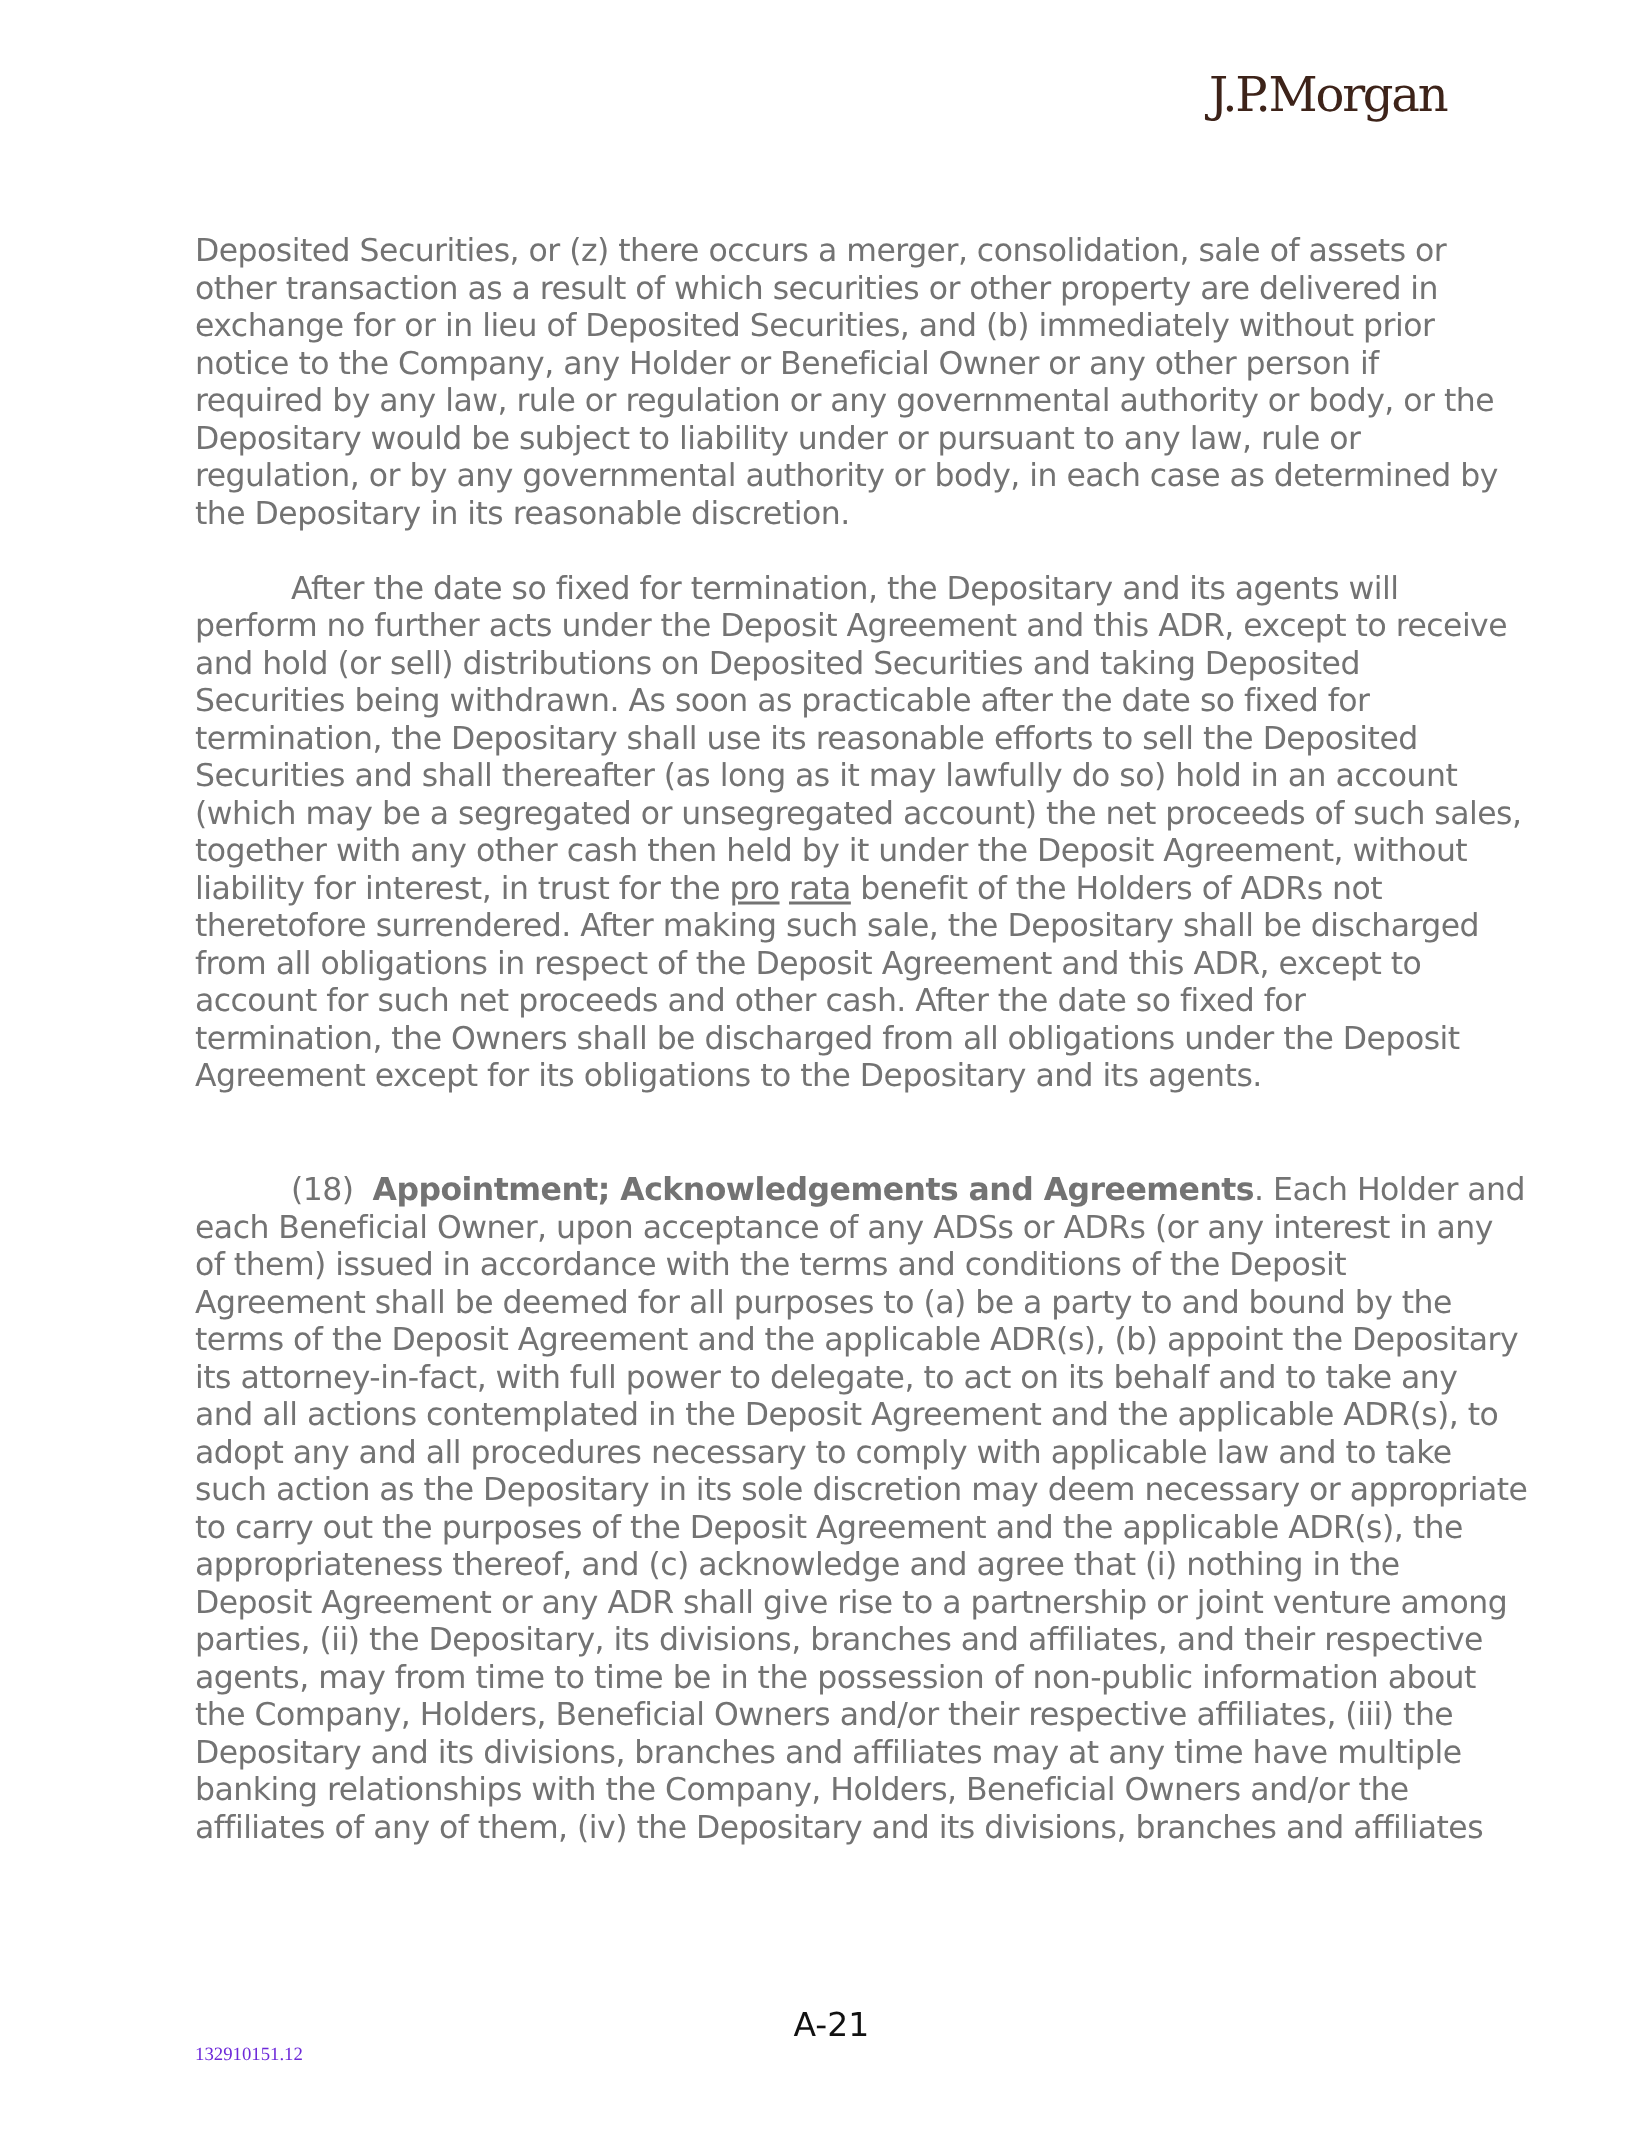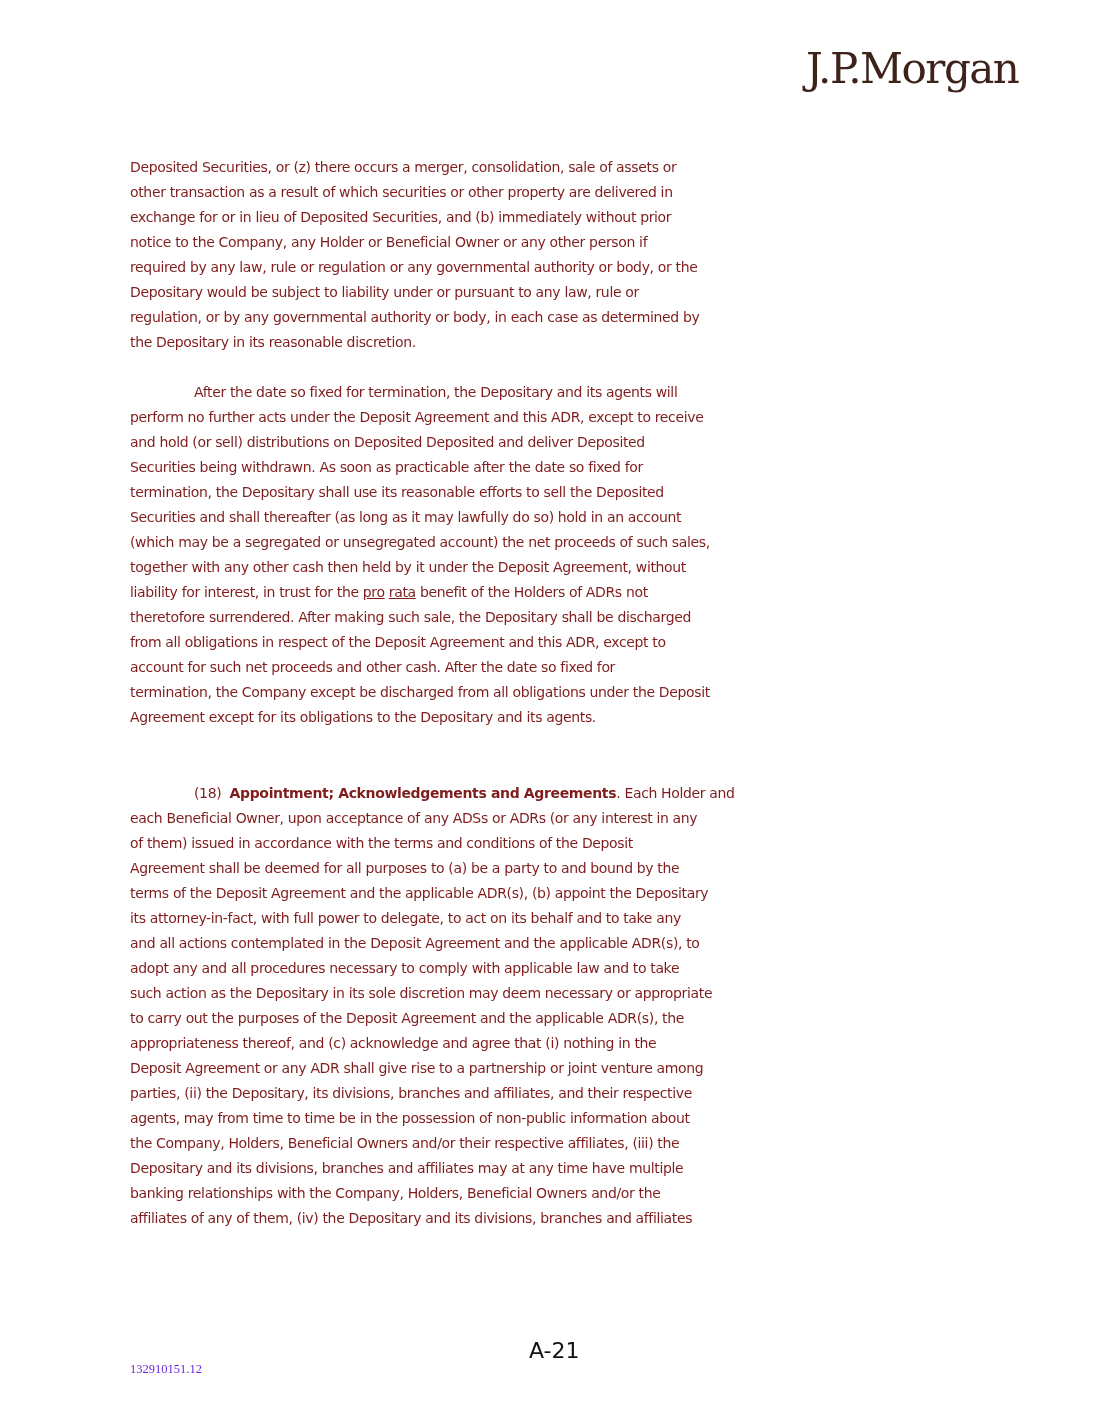--- a/index.html
+++ b/index.html
@@ -1,18 +1,18 @@
 <!DOCTYPE html>
 <html><head>
 <meta charset="utf-8">
 <style>
   html, body { margin:0; padding:0; background:#ffffff; }
   body { width:1100px; height:1424px; position:relative; overflow:hidden; }
-  .logo { position:absolute; top:44px; left:806px; font-family:"DejaVu Serif","Liberation Serif",serif; font-size:42px; color:#3d2319; letter-spacing:-1.5px; }
-  .body-text { position:absolute; left:130px; width:850px; font-family:"DejaVu Sans","Liberation Sans",sans-serif; font-size:14px; line-height:25px; color:#7f1d1d; letter-spacing:-0.35px; }
+  .logo { position:absolute; top:44px; left:806px; font-family:"DejaVu Serif","Liberation Serif",serif; font-size:32px; color:#3d2319; letter-spacing:-1.5px; }
+  .body-text { position:absolute; left:130px; width:850px; font-family:"DejaVu Sans","Liberation Sans",sans-serif; font-size:21px; line-height:25px; color:#737373; letter-spacing:-0.35px; }
   .line { display:block; white-space:nowrap; }
   .indent { padding-left:64px; }
   .u { text-decoration:underline; }
   .b { font-weight:bold; }
   .pageno { position:absolute; top:1338px; left:529px; font-family:"DejaVu Sans","Liberation Sans",sans-serif; font-size:22px; color:#111; }
   .docid { position:absolute; top:1362px; left:130px; font-family:"Liberation Serif","DejaVu Serif",serif; font-size:12.5px; color:#6d28d9; }
 </style>
 </head>
 <body>
 
@@ -24,31 +24,31 @@
     <span class="line">exchange for or in lieu of Deposited Securities, and (b) immediately without prior</span>
     <span class="line">notice to the Company, any Holder or Beneficial Owner or any other person if</span>
     <span class="line">required by any law, rule or regulation or any governmental authority or body, or the</span>
     <span class="line">Depositary would be subject to liability under or pursuant to any law, rule or</span>
     <span class="line">regulation, or by any governmental authority or body, in each case as determined by</span>
     <span class="line">the Depositary in its reasonable discretion.</span>
   </div>
 <div class="body-text" id="p2" style="top:380px;">
     <span class="line indent">After the date so fixed for termination, the Depositary and its agents will</span>
     <span class="line">perform no further acts under the Deposit Agreement and this ADR, except to receive</span>
-    <span class="line">and hold (or sell) distributions on Deposited Deposited and deliver Deposited</span>
+    <span class="line">and hold (or sell) distributions on Deposited Securities and taking Deposited</span>
     <span class="line">Securities being withdrawn.  As soon as practicable after the date so fixed for</span>
     <span class="line">termination, the Depositary shall use its reasonable efforts to sell the Deposited</span>
     <span class="line">Securities and shall thereafter (as long as it may lawfully do so) hold in an account</span>
     <span class="line">(which may be a segregated or unsegregated account) the net proceeds of such sales,</span>
     <span class="line">together with any other cash then held by it under the Deposit Agreement, without</span>
     <span class="line"><span>liability for interest, in trust for the </span><span class="u">pro</span> <span class="u">rata</span><span> benefit of the Holders of ADRs not</span></span>
     <span class="line">theretofore surrendered.  After making such sale, the Depositary shall be discharged</span>
     <span class="line">from all obligations in respect of the Deposit Agreement and this ADR, except to</span>
     <span class="line">account for such net proceeds and other cash.  After the date so fixed for</span>
-    <span class="line">termination, the Company except be discharged from all obligations under the Deposit</span>
+    <span class="line">termination, the Owners shall be discharged from all obligations under the Deposit</span>
     <span class="line">Agreement except for its obligations to the Depositary and its agents.</span>
   </div>
 
 <div class="body-text" id="p3" style="top:781px;">
   <span class="line indent"><span>(18)</span>&nbsp;&nbsp;<span class="b">Appointment; Acknowledgements and Agreements</span><span>.  Each Holder and</span></span>
   <div id="p3lines">
       <span class="line">each Beneficial Owner, upon acceptance of any ADSs or ADRs (or any interest in any</span>
       <span class="line">of them) issued in accordance with the terms and conditions of the Deposit</span>
       <span class="line">Agreement shall be deemed for all purposes to (a) be a party to and bound by the</span>
       <span class="line">terms of the Deposit Agreement and the applicable ADR(s), (b) appoint the Depositary</span>

